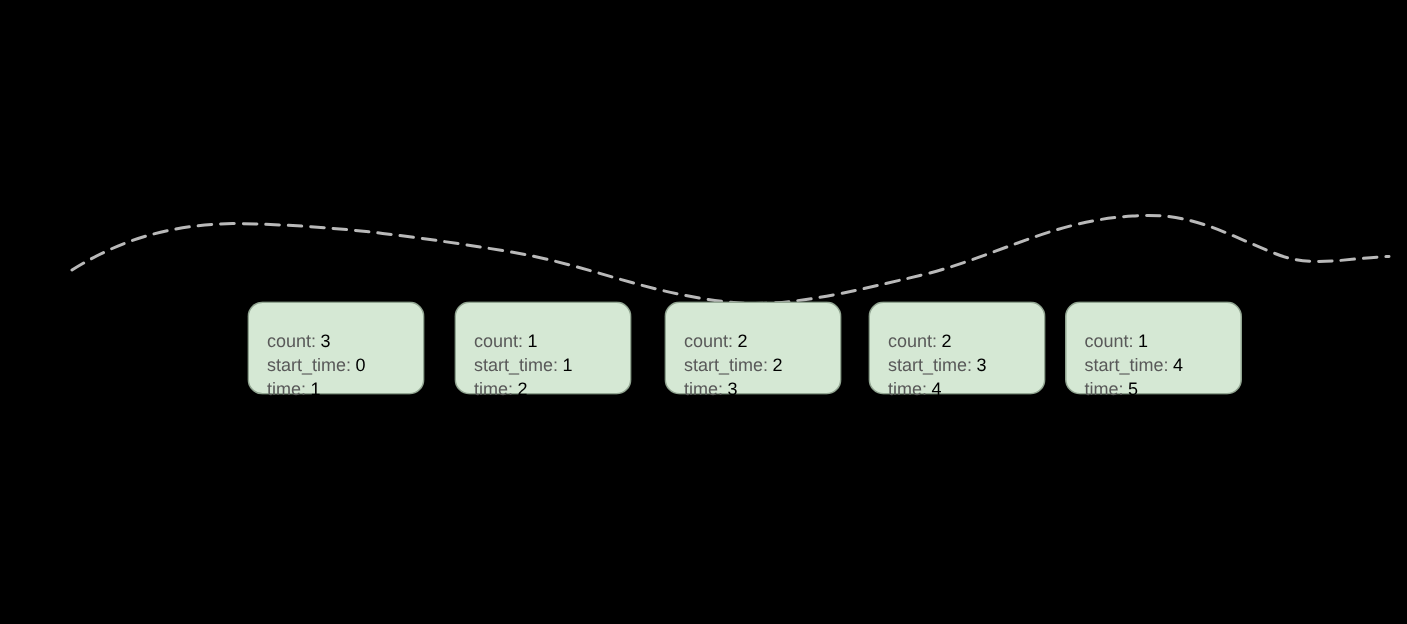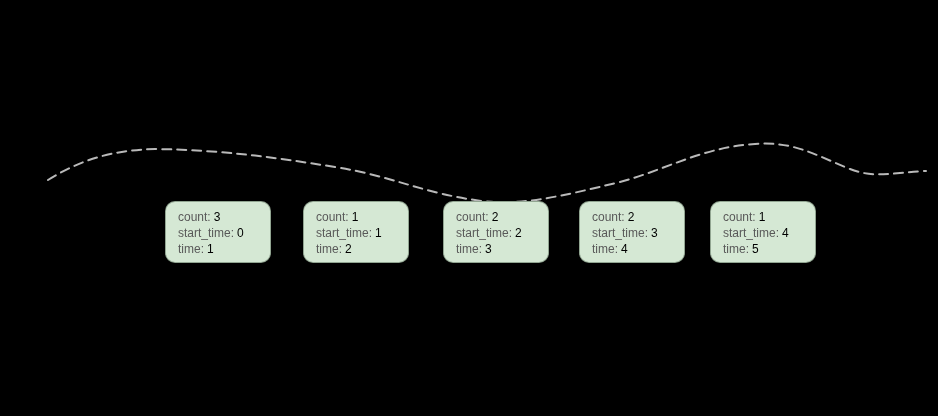--- a/index.html
+++ b/index.html
@@ -21,27 +21,27 @@
   svg.curve-layer {
     position: absolute;
     left: 0;
     top: 0;
     width: 938px;
     height: 416px;
   }
   .node-card {
     position: absolute;
     top: 201px;
-    width: 106px;
+    width: 118px;
     height: 62px;
     background: #d5e8d4;
     border: 1px solid rgba(90, 110, 90, 0.55);
     border-radius: 10px;
     box-sizing: border-box;
-    padding: 7px 0 0 12px;
+    padding: 17px 0 0 12px;
     font-size: 12px;
     line-height: 16px;
   }
   .node-row {
     white-space: nowrap;
   }
   .field-label {
     color: #595959;
   }
   .field-value {

